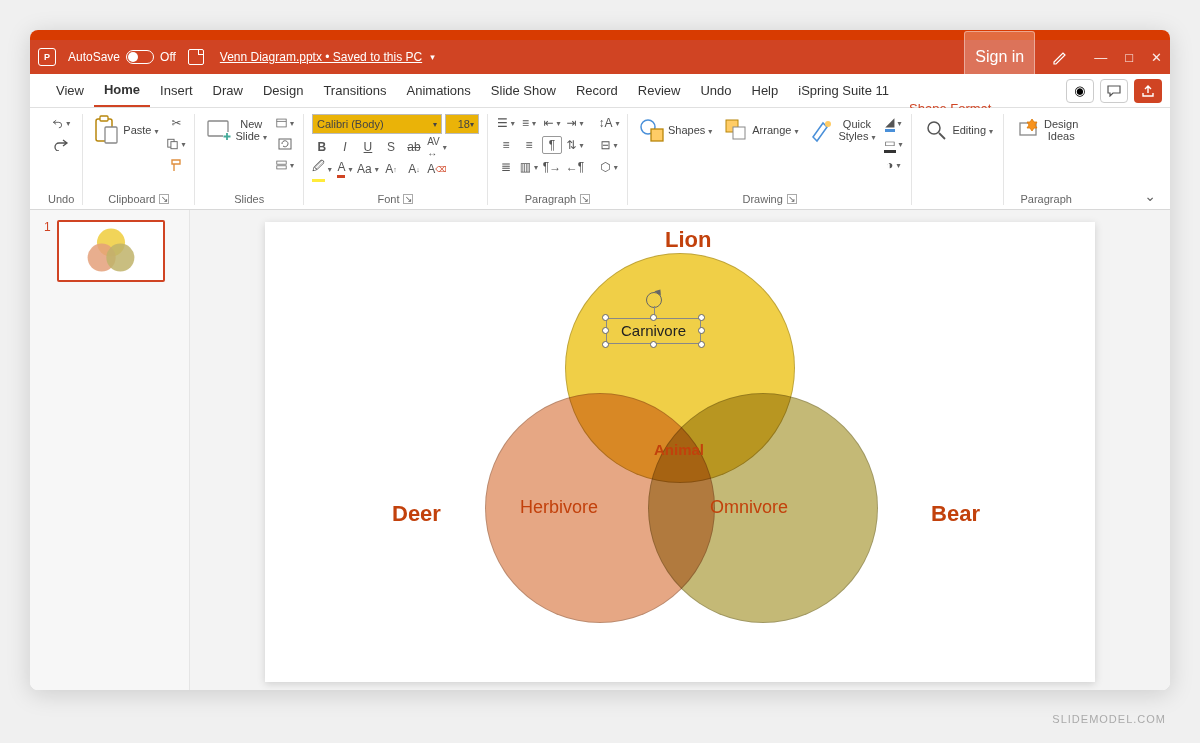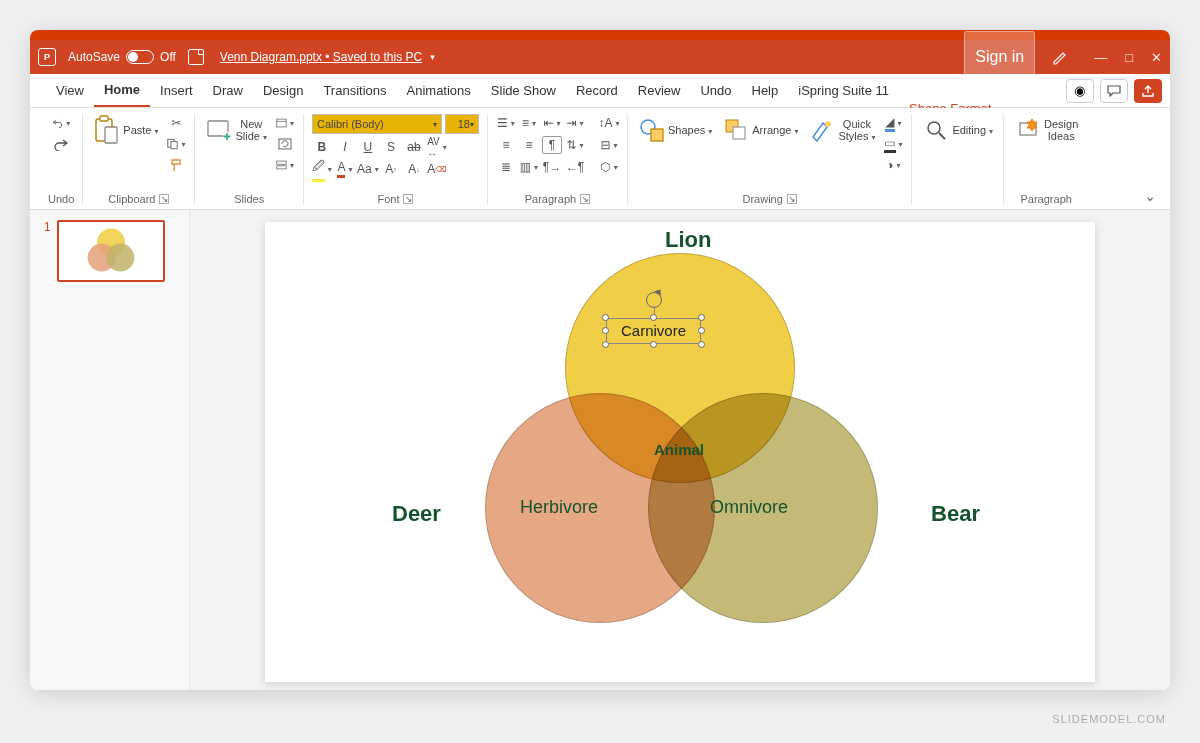--- a/index.html
+++ b/index.html
@@ -59,21 +59,21 @@
 
 .slide-area { flex:1; display:flex; align-items:flex-start; justify-content:center; padding: 12px 24px 24px 24px; overflow:hidden; background:#f3f3f3; }
 .slide { width: 830px; height: 460px; background:#fff; box-shadow: 0 2px 8px rgba(0,0,0,.15); position:relative; }
 
 
 .venn { position:absolute; left:50%; top:48%; transform:translate(-50%,-50%); width: 560px; height: 420px; }
 .circle { position:absolute; width: 230px; height: 230px; border-radius:50%; mix-blend-mode: multiply; border:1px solid rgba(0,0,0,.2); }
 .c-top { background: #f0cf47; left: 165px; top: 20px; }
 .c-left { background: #e4a07a; left: 85px; top: 160px; opacity:.92; }
 .c-right { background: #bfb36a; left: 248px; top: 160px; opacity:.92; }
-.vlabel { position:absolute; font-size: 18px; color:#14532d; }
+.vlabel { position:absolute; font-size: 18px; color:#c2410c; }
 .vlabel.bold { font-weight:700; font-size:22px; }
 .lbl-lion { left: 265px; top: -6px; }
 .lbl-deer { left: -8px; top: 268px; }
 .lbl-bear { right: -20px; top: 268px; }
 .lbl-herb { left: 120px; top: 264px; }
 .lbl-omni { left: 310px; top: 264px; }
 .lbl-animal { left: 254px; top: 208px; font-weight:700; font-size:15px; }
 .lbl-carn-box { position:absolute; left: 206px; top: 85px; width: 95px; height: 26px; }
 .sel-box { position:absolute; inset:0; border:1px solid #888; }
 .handle { position:absolute; width:7px; height:7px; background:#fff; border:1px solid #666; border-radius:50%; }

